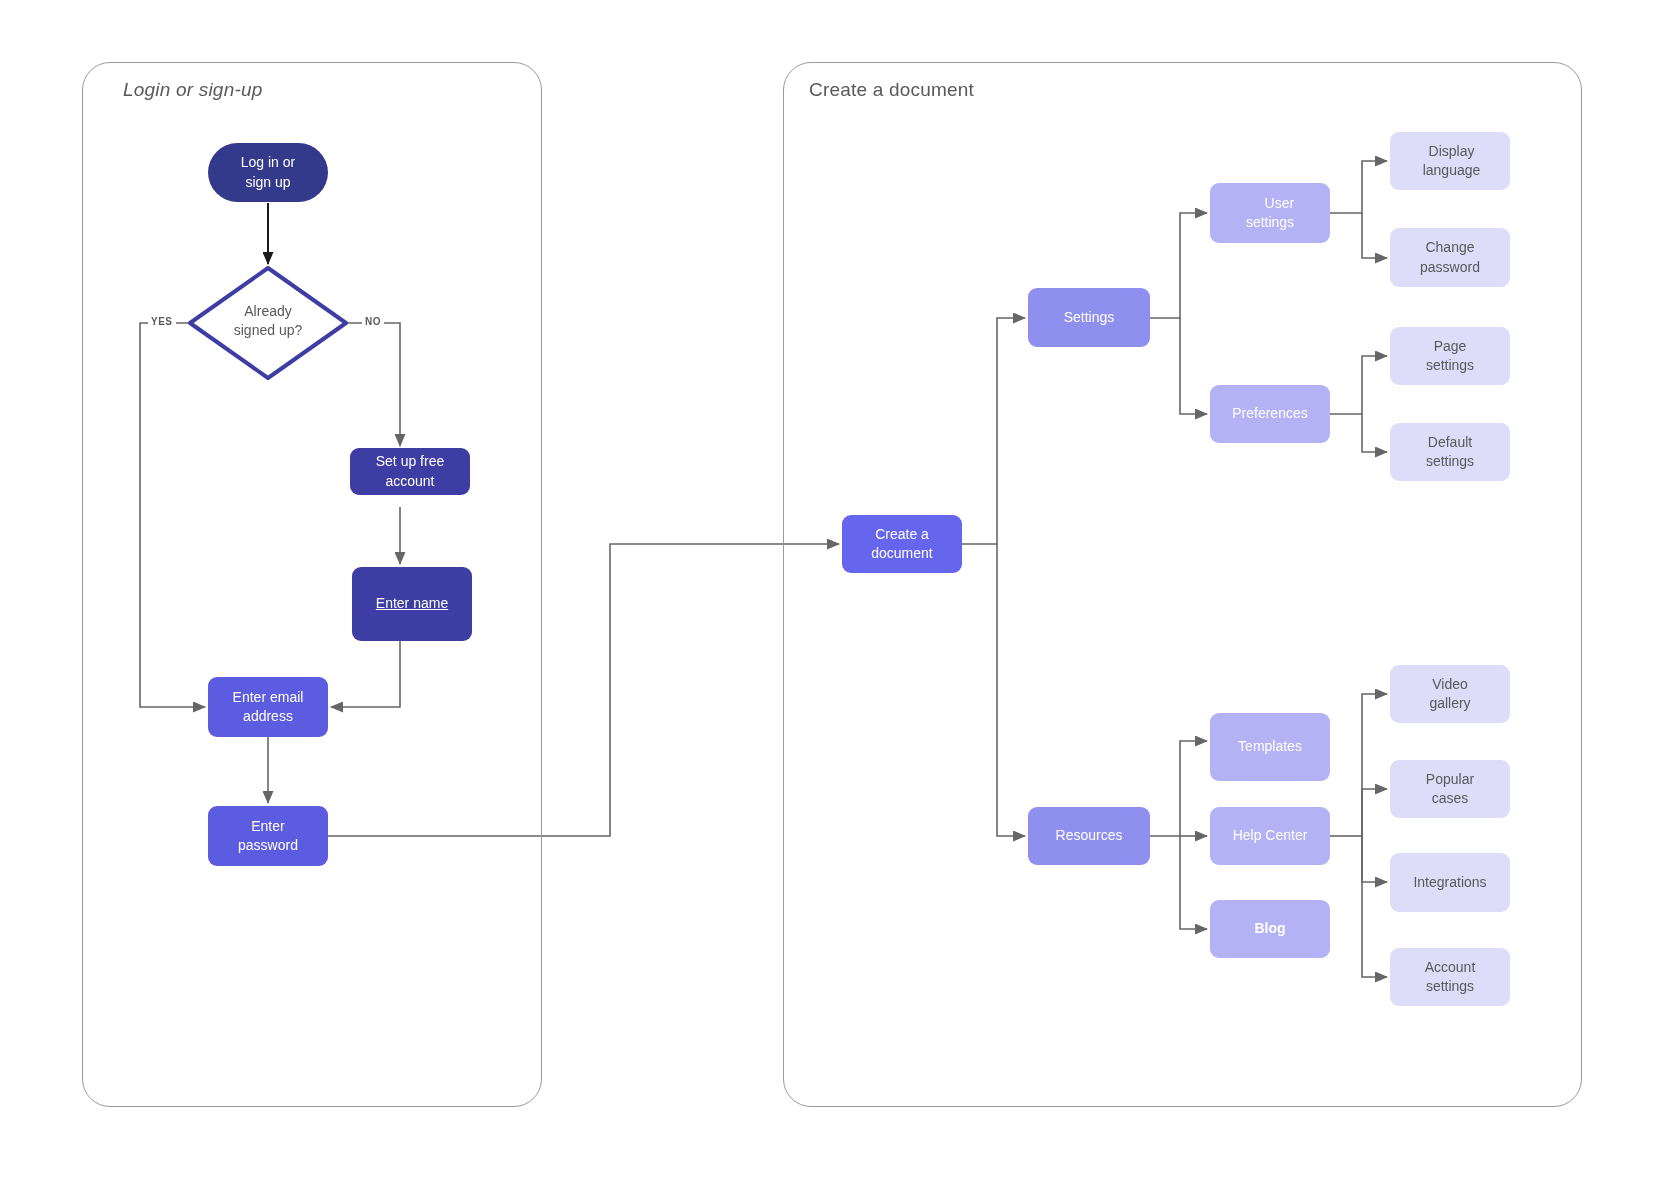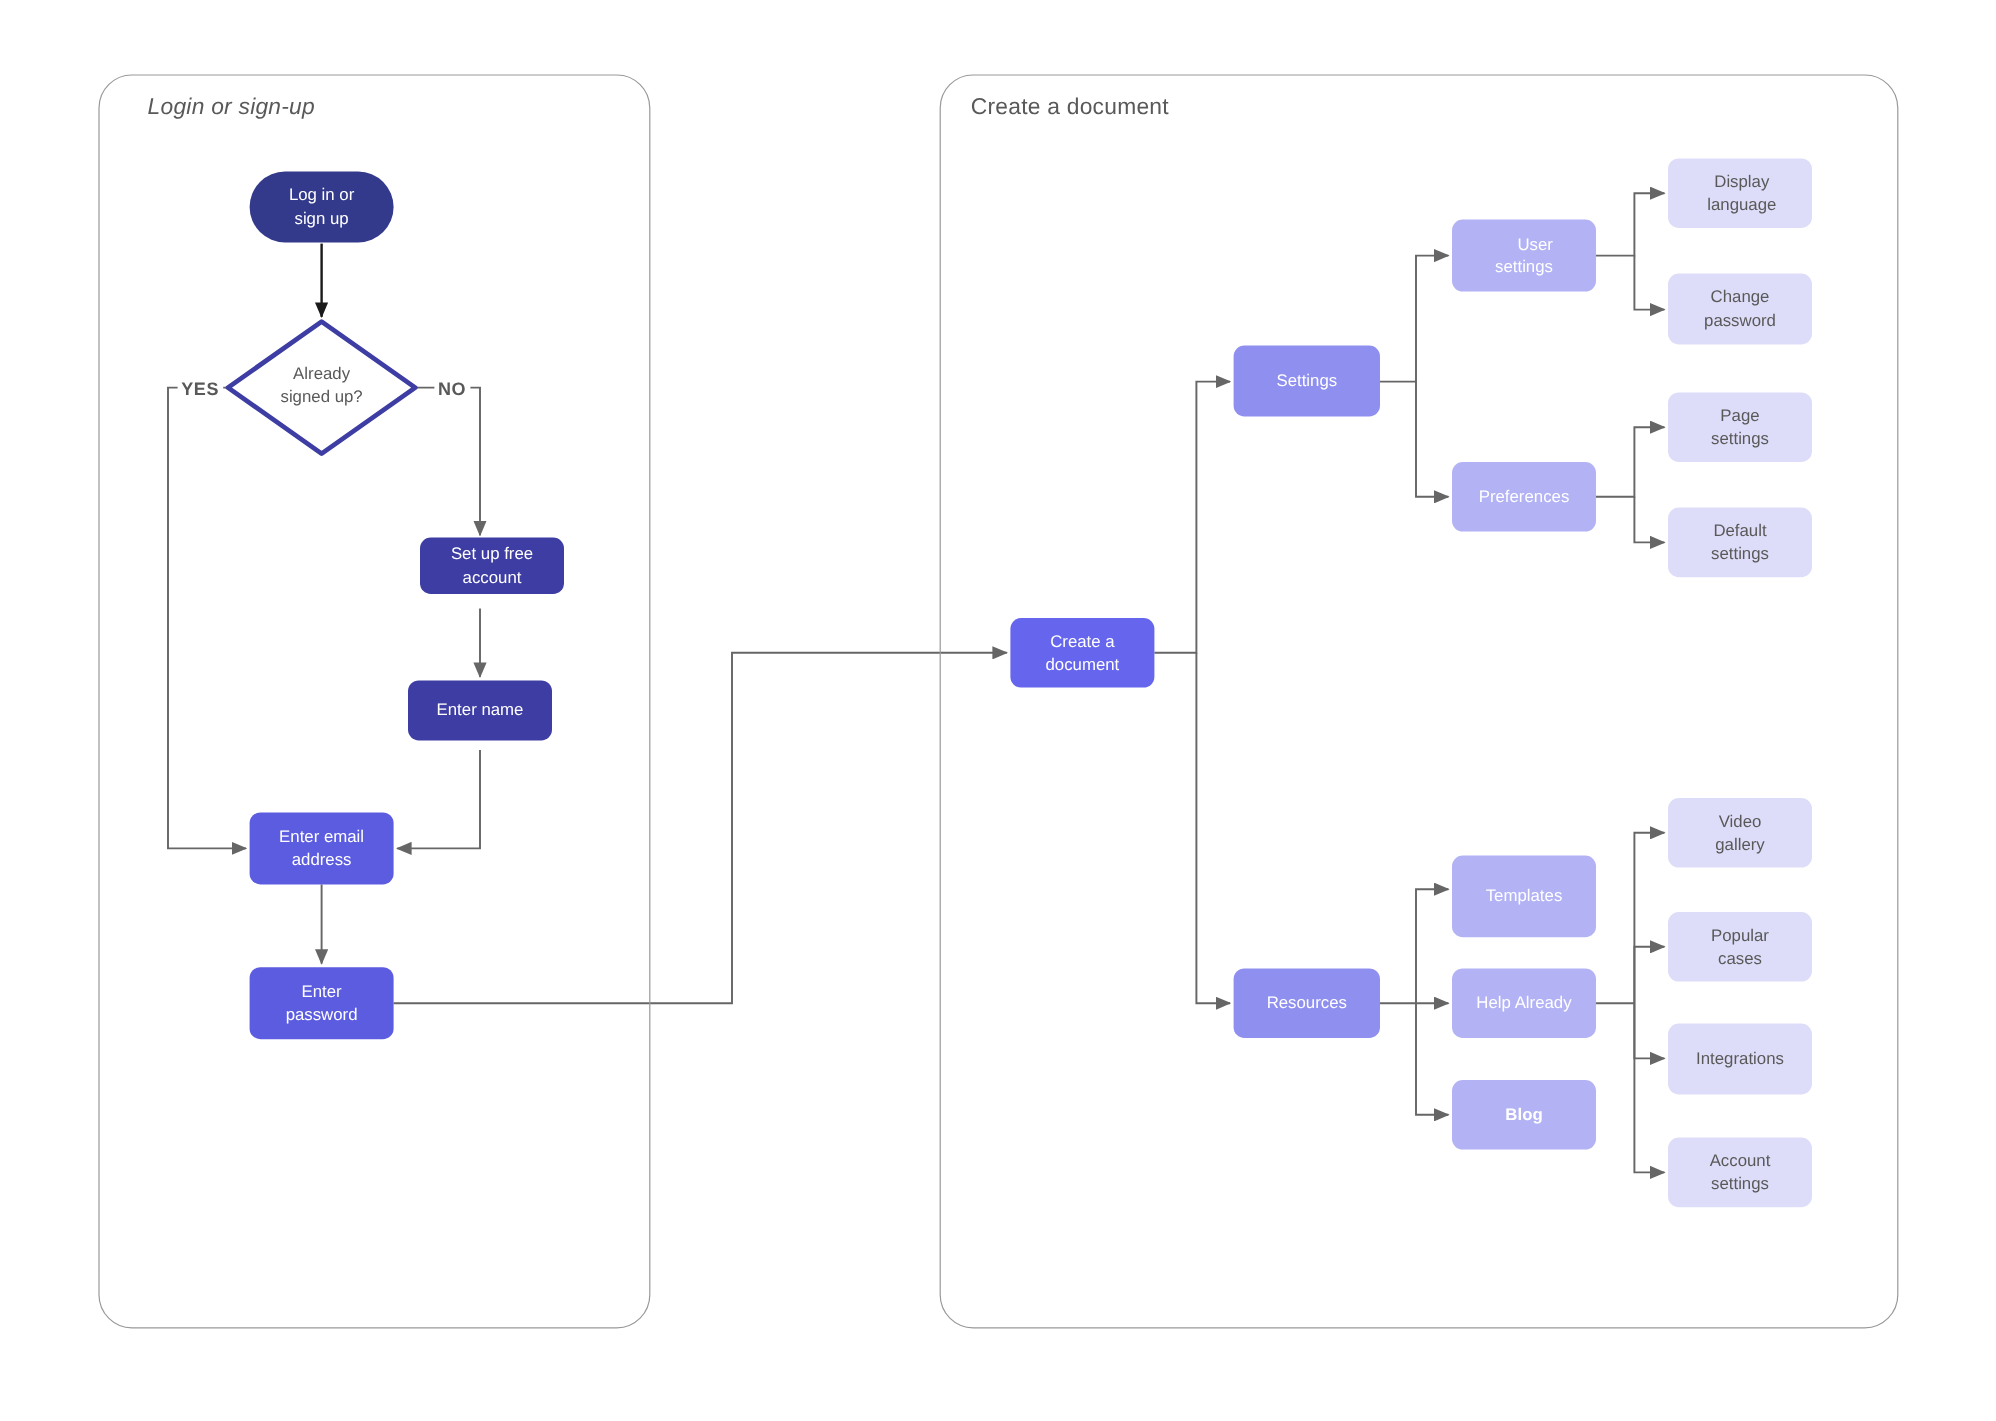--- a/index.html
+++ b/index.html
@@ -58,34 +58,34 @@
   .dark{ background:#3D3DA3; }
   .medium{ background:#5C5CE0; }
   .accent{ background:#6565EE; }
   .level1{ background:#8F8FF0; }
   .level2{ background:#B2B2F5;text-align:right; }
   .leaf{ background:#DDDDF9; color:#595959; }
 
   
   #n-login          { left:208px; top:143px; width:120px; height:59px; }
   #n-setup          { left:340px; top:448px; width:120px; height:47px;margin-left:10px; }
-  #n-enter-name     { left:340px; top:567px; width:120px; height:50px; }
+  #n-enter-name     { left:352px; top:567px; width:120px; height:74px;text-decoration:underline; }
   #n-enter-email    { left:208px; top:677px; width:120px; height:60px; }
   #n-enter-password { left:208px; top:806px; width:120px; height:60px; }
   #diamond-label{
     position:absolute; left:198px; top:302px; width:140px;
     text-align:center; font-size:14px; line-height:1.38;
     color:#595959; white-space:pre-line;
   }
   .branch-label{
     position:absolute;
     top:316px;
     background:#ffffff;
     padding:0 3px;
-    font-size:15px;
+    font-size:10px;
     font-weight:bold;
     color:#595959;
     letter-spacing:.5px;
   }
   #lbl-yes{ left:148px; }
   #lbl-no{ left:362px; }
 
   
   #n-create          { left:842px;  top:515px; width:120px; height:58px; }
   #n-settings        { left:1028px; top:288px; width:122px; height:59px; }
@@ -173,21 +173,21 @@
 password</div>
 
   <div class="node accent" id="n-create">Create a
 document</div>
   <div class="node level1" id="n-settings">Settings</div>
   <div class="node level1" id="n-resources">Resources</div>
   <div class="node level2" id="n-user-settings">User
 settings</div>
   <div class="node level2" id="n-preferences">Preferences</div>
   <div class="node level2" id="n-templates">Templates</div>
-  <div class="node level2" id="n-help-center">Help Already</div>
+  <div class="node level2" id="n-help-center">Help Center</div>
   <div class="node level2" id="n-blog">Blog</div>
   <div class="node leaf" id="n-display-language">Display
 language</div>
   <div class="node leaf" id="n-change-password">Change
 password</div>
   <div class="node leaf" id="n-page-settings">Page
 settings</div>
   <div class="node leaf" id="n-default-settings">Default
 settings</div>
   <div class="node leaf" id="n-video-gallery">Video

